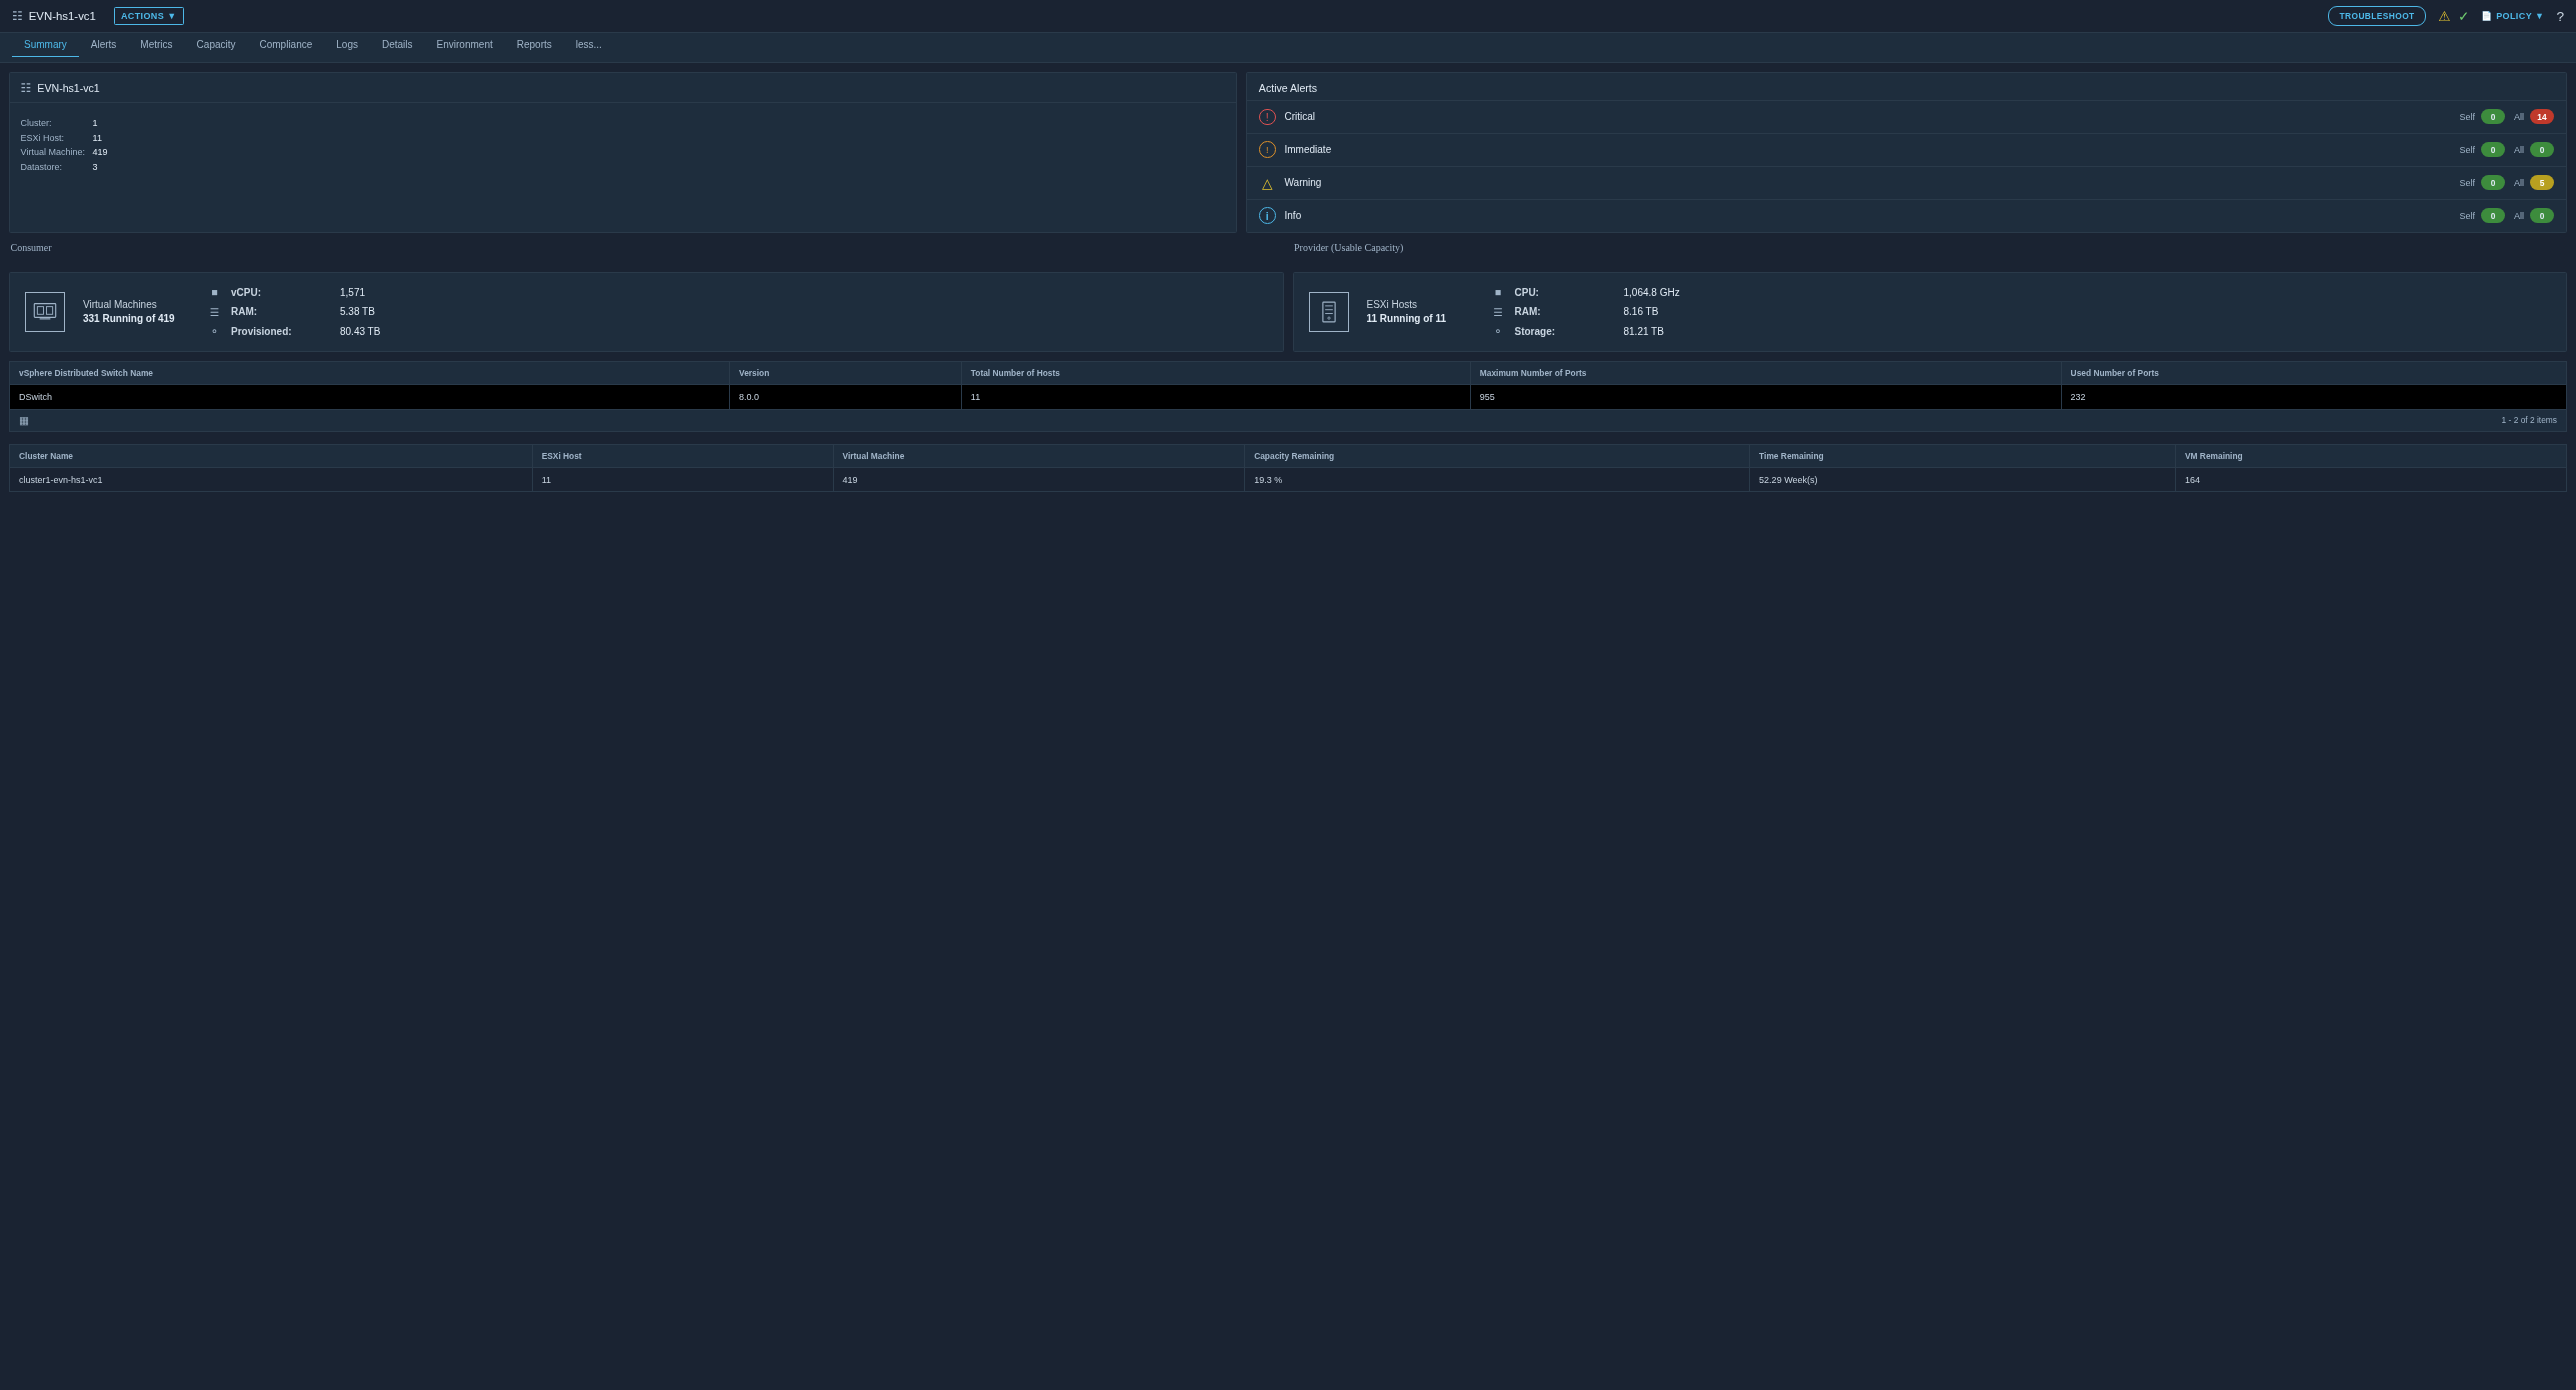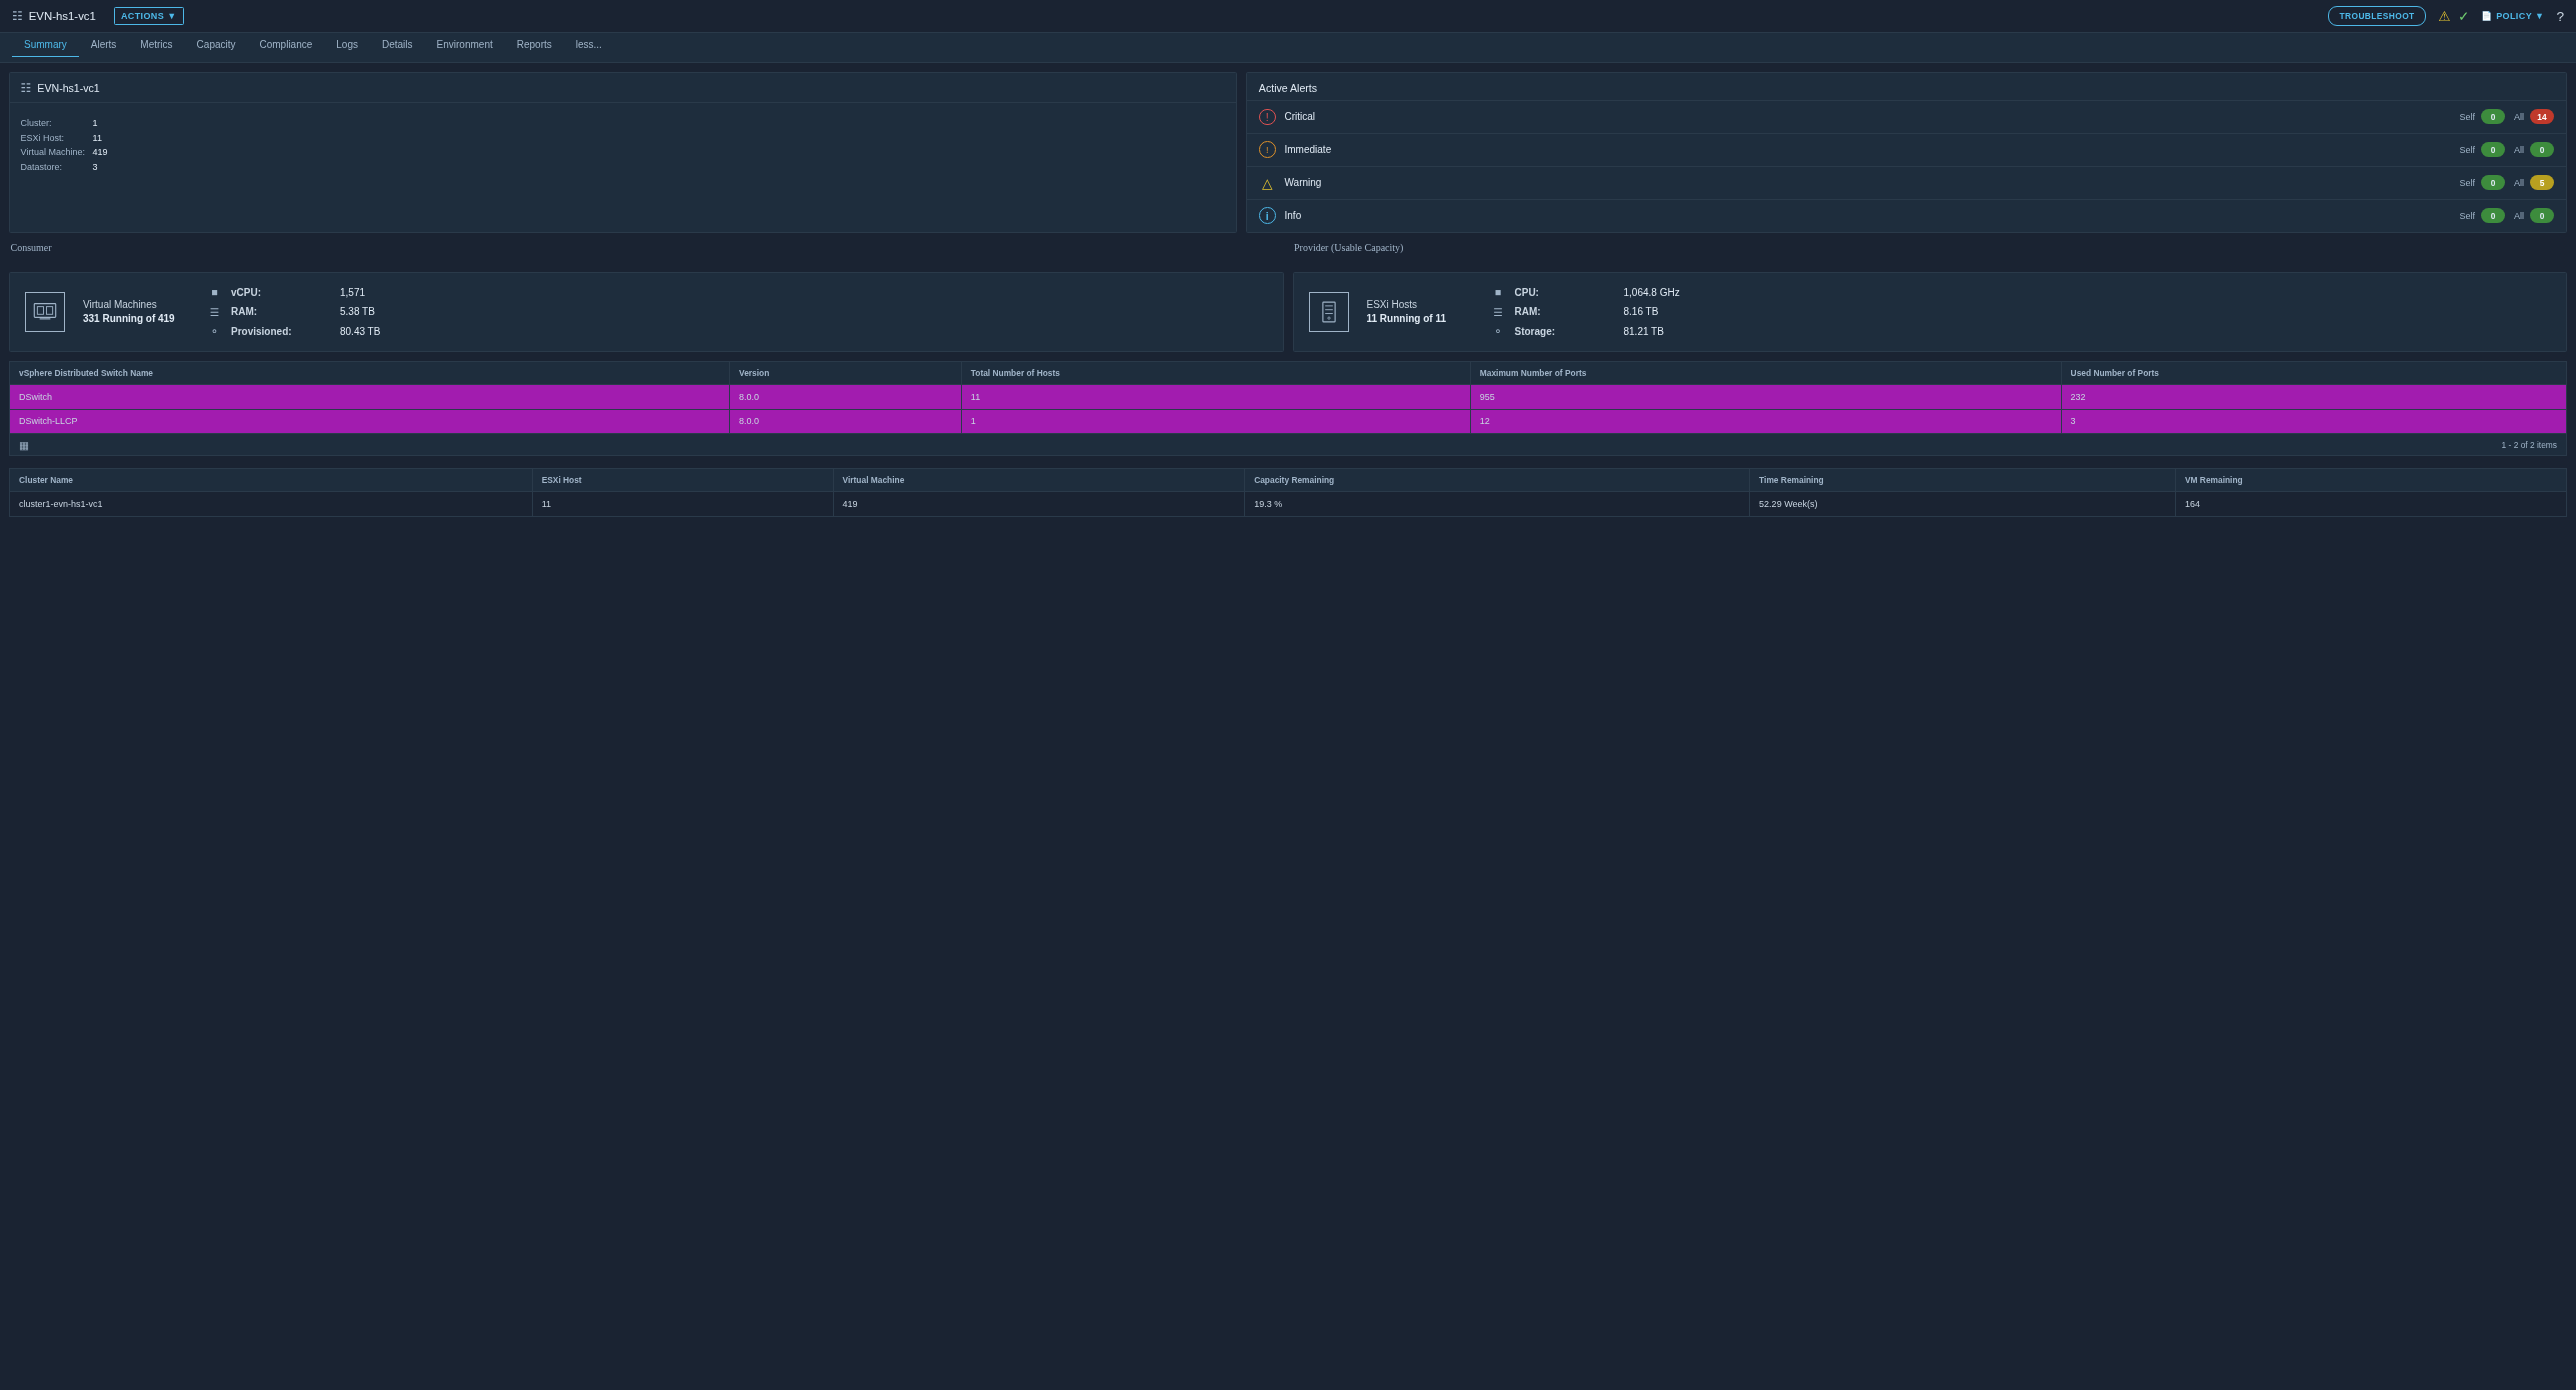--- a/index.html
+++ b/index.html
@@ -308,21 +308,21 @@
       width: 84px;
     }
     .metric-value {
       font-size: 10px;
       color: #e0eaf4;
       margin-left: 16px;
     }
 
     
     .table-section {
-      background: #a21caf;
+      background: #000000;
     }
     .data-table {
       width: 100%;
       border-collapse: collapse;
       border: 0.8px solid #2a3a4a;
     }
     .data-table th {
       background: #1e2d3d;
       color: #a0b4c8;
       font-size: 8.4px;
@@ -586,27 +586,20 @@
           <th>Used Number of Ports</th>
         </tr>
       </thead>
       <tbody>
         <tr>
           <td class="link-cell">DSwitch</td>
           <td>8.0.0</td>
           <td>11</td>
           <td>955</td>
           <td>232</td>
-        </tr>
-        <tr>
-          <td class="link-cell">DSwitch-LLCP</td>
-          <td>8.0.0</td>
-          <td>1</td>
-          <td>12</td>
-          <td>3</td>
         </tr>
       </tbody>
     </table>
     <div class="table-footer">
       <span class="table-footer-icon">▦</span>
       <span class="table-footer-count">1 - 2 of 2 items</span>
     </div>
   </div>
 
   <div class="bottom-table-section">

